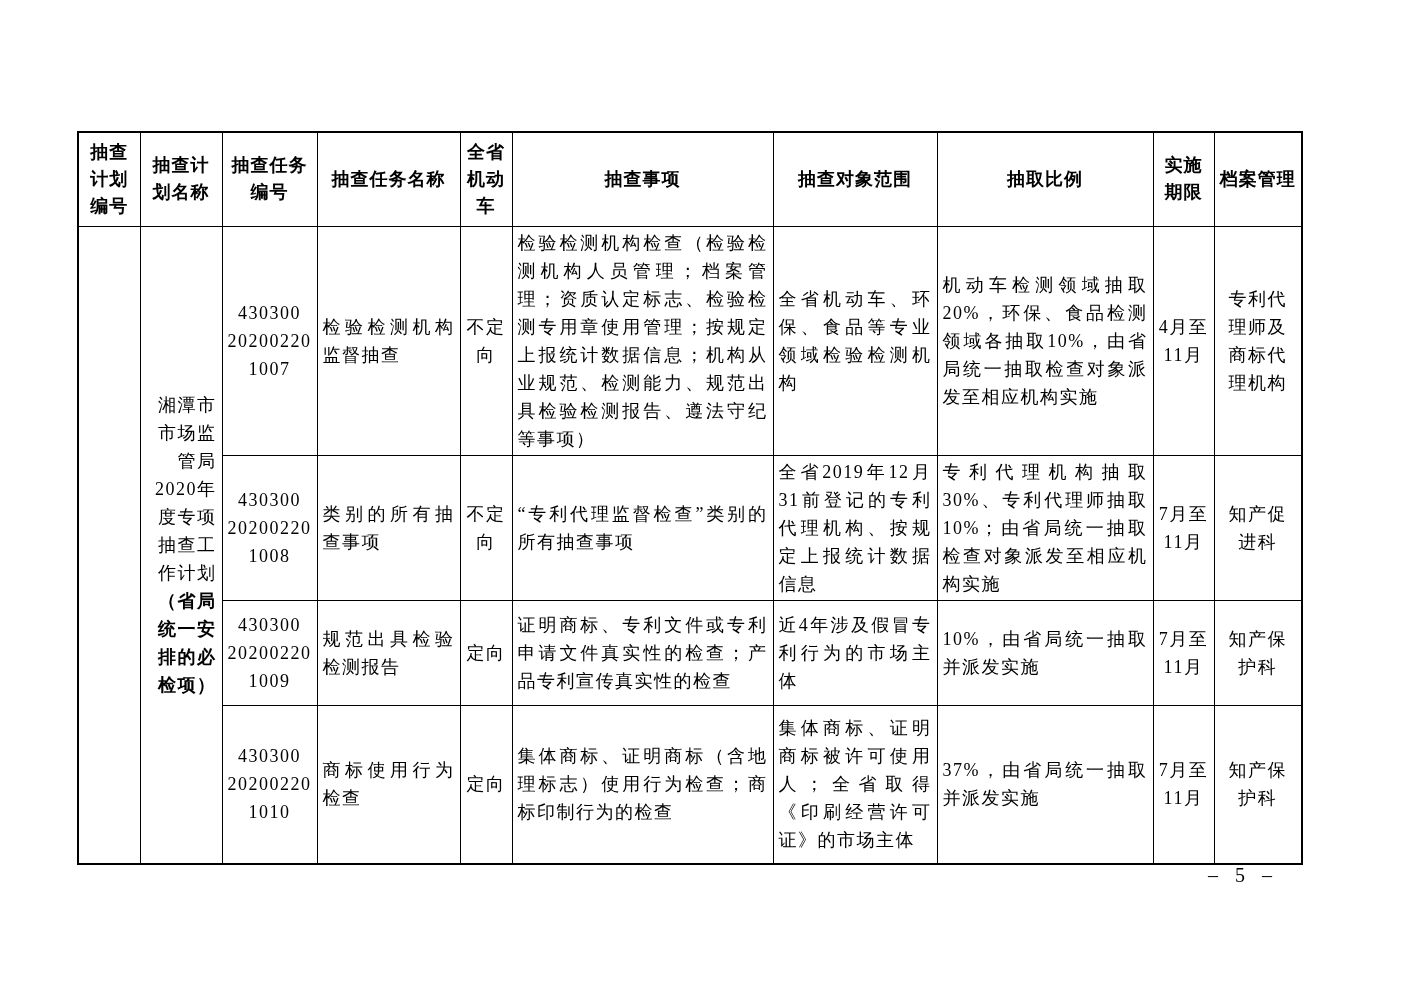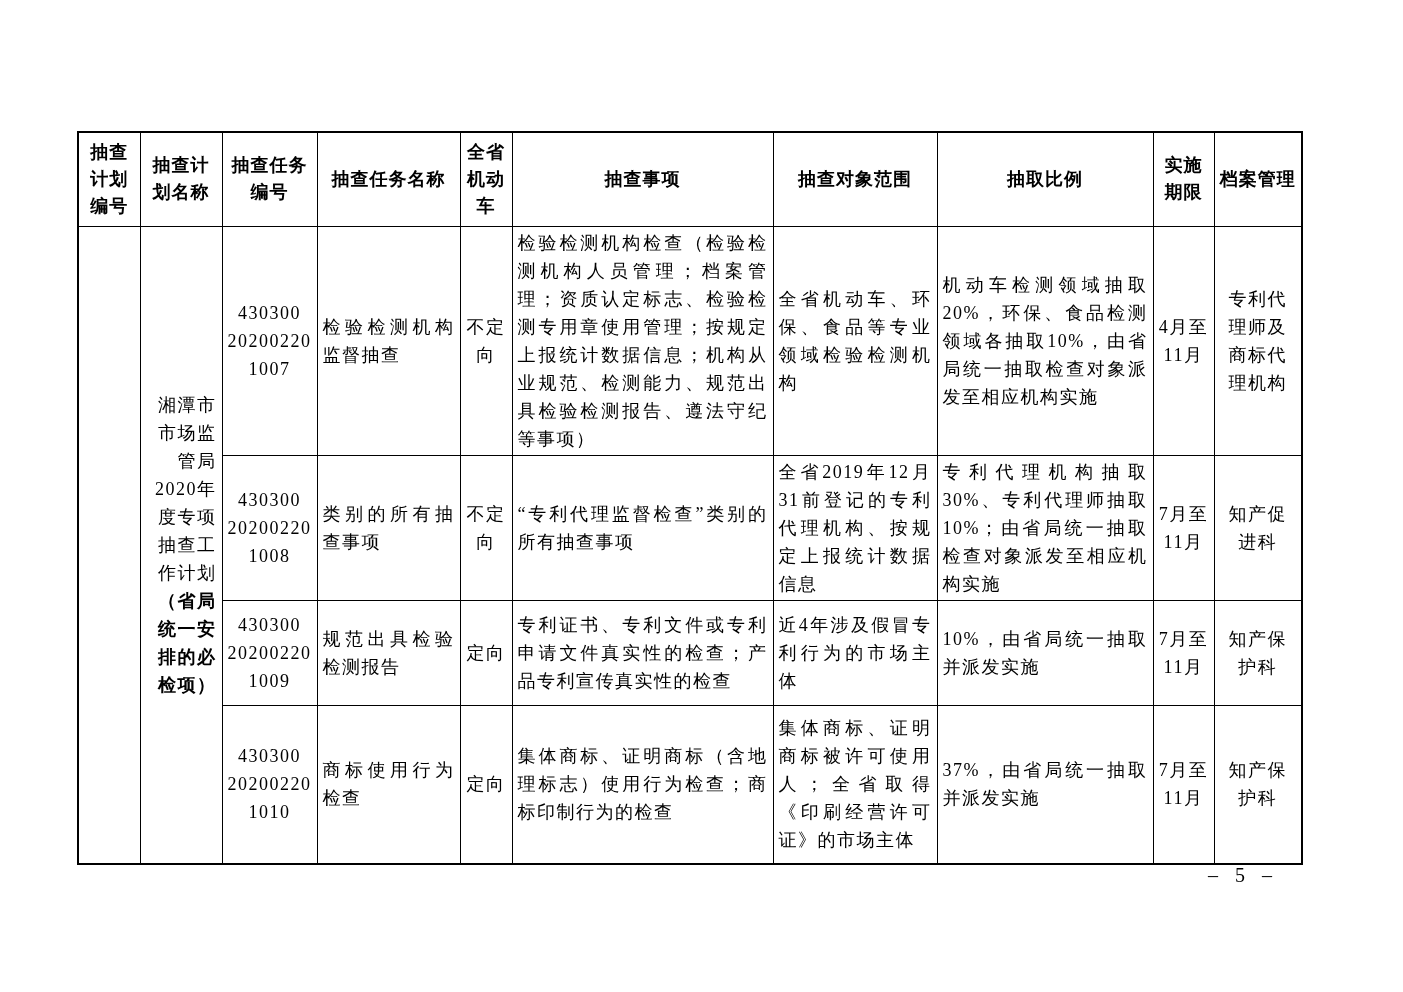--- a/index.html
+++ b/index.html
@@ -118,21 +118,21 @@
       <td class="period-cell pre-wrap">7月至
 11月</td>
       <td class="dept-cell">知产促进科</td>
     </tr>
     <tr style="height:105px">
       <td class="task-no-cell pre-wrap">430300
 20200220
 1009</td>
       <td class="task-name-cell">规范出具检验检测报告</td>
       <td class="type-cell">定向</td>
-      <td class="items-cell">专利证书、专利文件或专利申请文件真实性的检查；产品专利宣传真实性的检查</td>
+      <td class="items-cell">证明商标、专利文件或专利申请文件真实性的检查；产品专利宣传真实性的检查</td>
       <td class="scope-cell">近4年涉及假冒专利行为的市场主体</td>
       <td class="ratio-cell">10%，由省局统一抽取并派发实施</td>
       <td class="period-cell pre-wrap">7月至
 11月</td>
       <td class="dept-cell">知产保护科</td>
     </tr>
     <tr style="height:159px">
       <td class="task-no-cell pre-wrap">430300
 20200220
 1010</td>

